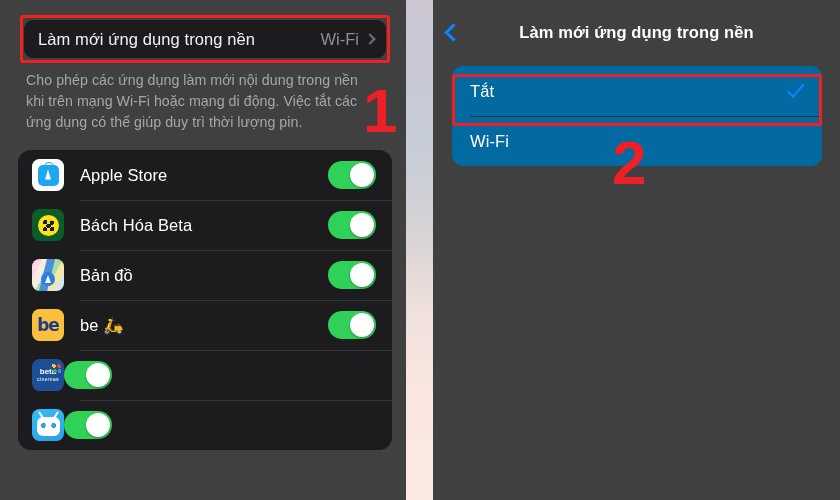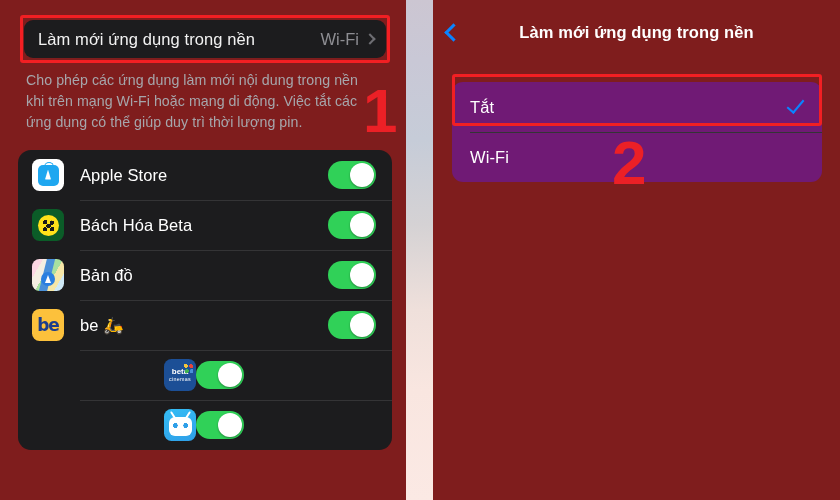--- a/index.html
+++ b/index.html
@@ -27,21 +27,21 @@
         #d5d2d4 45%,
         #efe0db 62%,
         #f9e6e0 78%,
         #fbe9e4 100%);
   }
 
   
   .panel {
     position: absolute;
     top: 0; height: 500px;
-    background: #7f1d1d;
+    background: #404040;
     overflow: hidden;
   }
   .panel-left  { left: 0;    width: 406px; }
   .panel-right { left: 433px; width: 407px; }
 
   
   .top-row {
     position: absolute;
     left: 24px; top: 20px;
     width: 362px; height: 38px;
@@ -113,21 +113,20 @@
     border-radius: 13px;
     overflow: hidden;
   }
   .app-row {
     position: relative;
     display: flex;
     align-items: center;
     height: 50px;
     padding-left: 14px;
     padding-right: 16px;
-    justify-content: center;
   }
   .app-row + .app-row::before {
     content: "";
     position: absolute;
     left: 62px; right: 0; top: 0;
     height: 1px;
     background: #343436;
   }
   .app-icon {
     width: 32px; height: 32px;
@@ -345,23 +344,23 @@
     width: 100%;
     text-align: center;
     color: #fff;
     font-size: 16.5px;
     font-weight: bold;
     letter-spacing: .1px;
   }
 
   .optlist {
     position: absolute;
-    left: 452px; top: 82px;
+    left: 452px; top: 66px;
     width: 370px;
-    background: #701a75;
+    background: #0369a1;
     border-radius: 11px;
     overflow: hidden;
   }
   .opt-row {
     position: relative;
     height: 50px;
     display: flex;
     align-items: center;
     padding: 0 18px 0 18px;
   }

